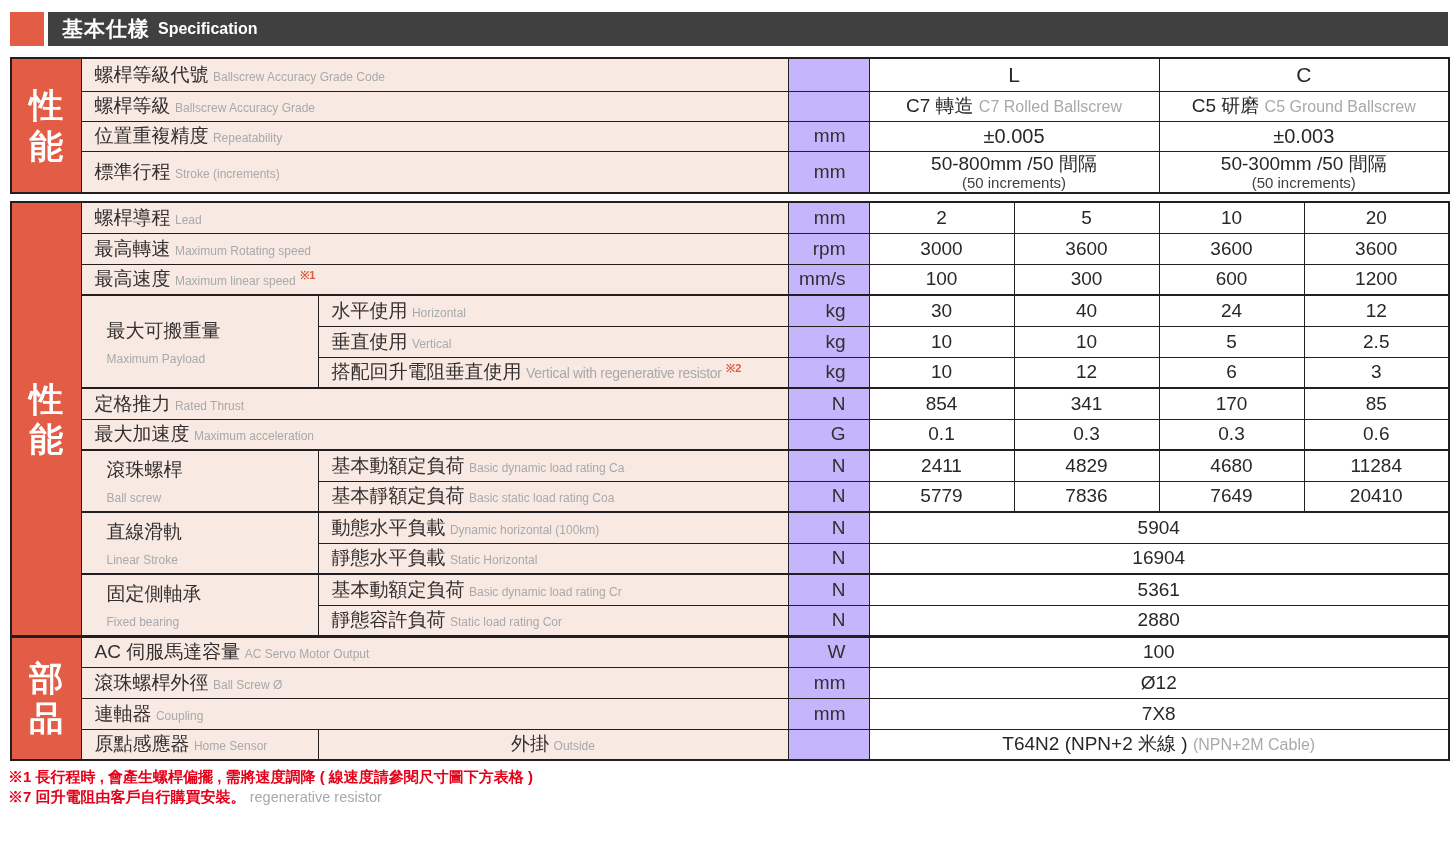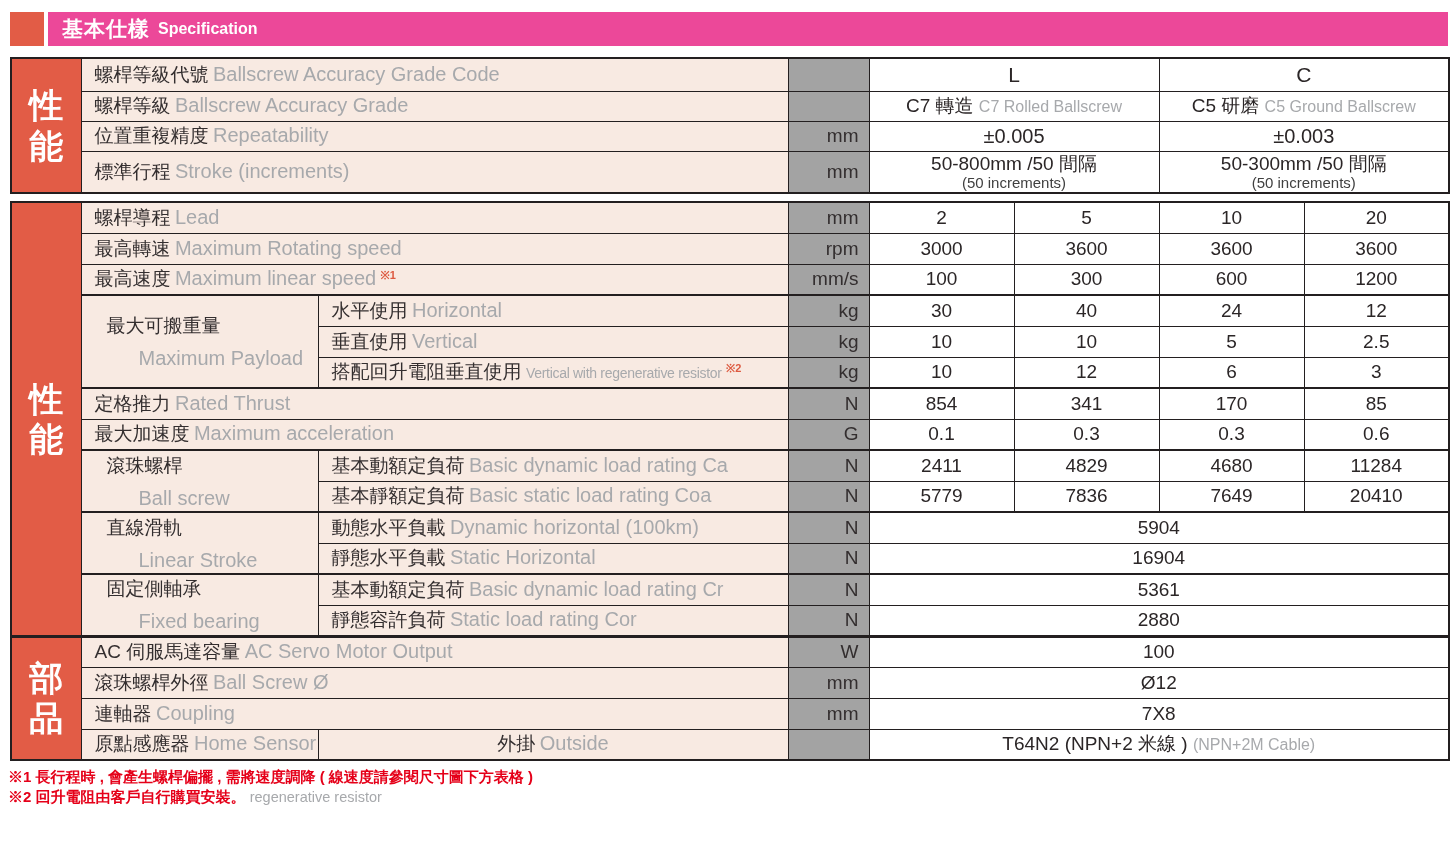--- a/index.html
+++ b/index.html
@@ -9,21 +9,21 @@
     font-family:"Liberation Sans", sans-serif;
     color:#2E2A2B;
     position:relative;
     overflow:hidden;
   }
 
   
   .header { display:flex; align-items:stretch; margin:12px 8px 0 10px; height:34px; }
   .header-square { width:34px; height:34px; background:#E25C46; flex:0 0 34px; }
   .header-bar {
-    background:#ec4899; flex:1; margin-left:4px;
+    background:#404040; flex:1; margin-left:4px;
     display:flex; align-items:center; padding-left:14px;
   }
   .header-title-zh { color:#ffffff; font-weight:bold; font-size:21px; letter-spacing:1px; }
   .header-title-en { color:#ffffff; font-weight:bold; font-size:16px; margin-left:8px; }
 
   
   table.spec {
     border-collapse:collapse; table-layout:fixed;
     width:1438px; margin-left:10px;
     border:2px solid #231F20;
@@ -42,31 +42,31 @@
   td.side { background:#E25C46; text-align:center; vertical-align:middle; }
   .side-label {
     width:38px; margin:0 auto;
     color:#ffffff; font-weight:bold; font-size:34px;
     line-height:1.18; word-break:break-all; text-align:center;
   }
 
   
   td.label { background:#F8EAE2; text-align:left; vertical-align:middle; padding-left:13px; }
   .zh { font-size:19px; color:#332E2F; }
-  .en { font-size:20px; color:#A7A9AC; }
+  .en { font-size:12px; color:#A7A9AC; }
   .en-small { font-size:14px; color:#A7A9AC; letter-spacing:-0.3px; }
   sup.ref { color:#DD5A40; font-size:11px; font-weight:bold; letter-spacing:0; }
 
   td.group { background:#F8EAE2; vertical-align:middle; padding-left:25px; }
   td.group .zh { display:block; }
-  td.group .en { display:block; margin-top:8px;margin-left:32px; }
+  td.group .en { display:block; margin-top:8px; }
 
   
   td.unit {
-    background:#a3a3a3; text-align:right; padding-right:10px;
+    background:#c4b5fd; text-align:right; padding-right:23px;
     font-size:19px; color:#332E2F; vertical-align:middle;
   }
 
   
   td.val {
     background:#ffffff; text-align:center; vertical-align:middle;
     font-size:19px; color:#2B2627;
   }
   td.val .sub { display:block; font-size:15px; color:#404040; line-height:1.05;text-align:center; }
   td.val .main { display:block; line-height:1.15; }
@@ -392,16 +392,16 @@
       <span>T64N2 (NPN+2 米線 )</span>
       <span class="val-gray">(NPN+2M Cable)</span>
     </td>
   </tr>
 </tbody>
   </table>
 
 <div class="notes">
   <div class="note-red">※1 長行程時 , 會產生螺桿偏擺 , 需將速度調降 ( 線速度請參閱尺寸圖下方表格 )</div>
   <div class="note-red">
-    <span>※2 回升電阻由客戶自行購買安裝。</span>
+    <span>※7 回升電阻由客戶自行購買安裝。</span>
     <span class="note-inline-gray">regenerative resistor</span>
   </div>
 </div>
 
 </body></html>

